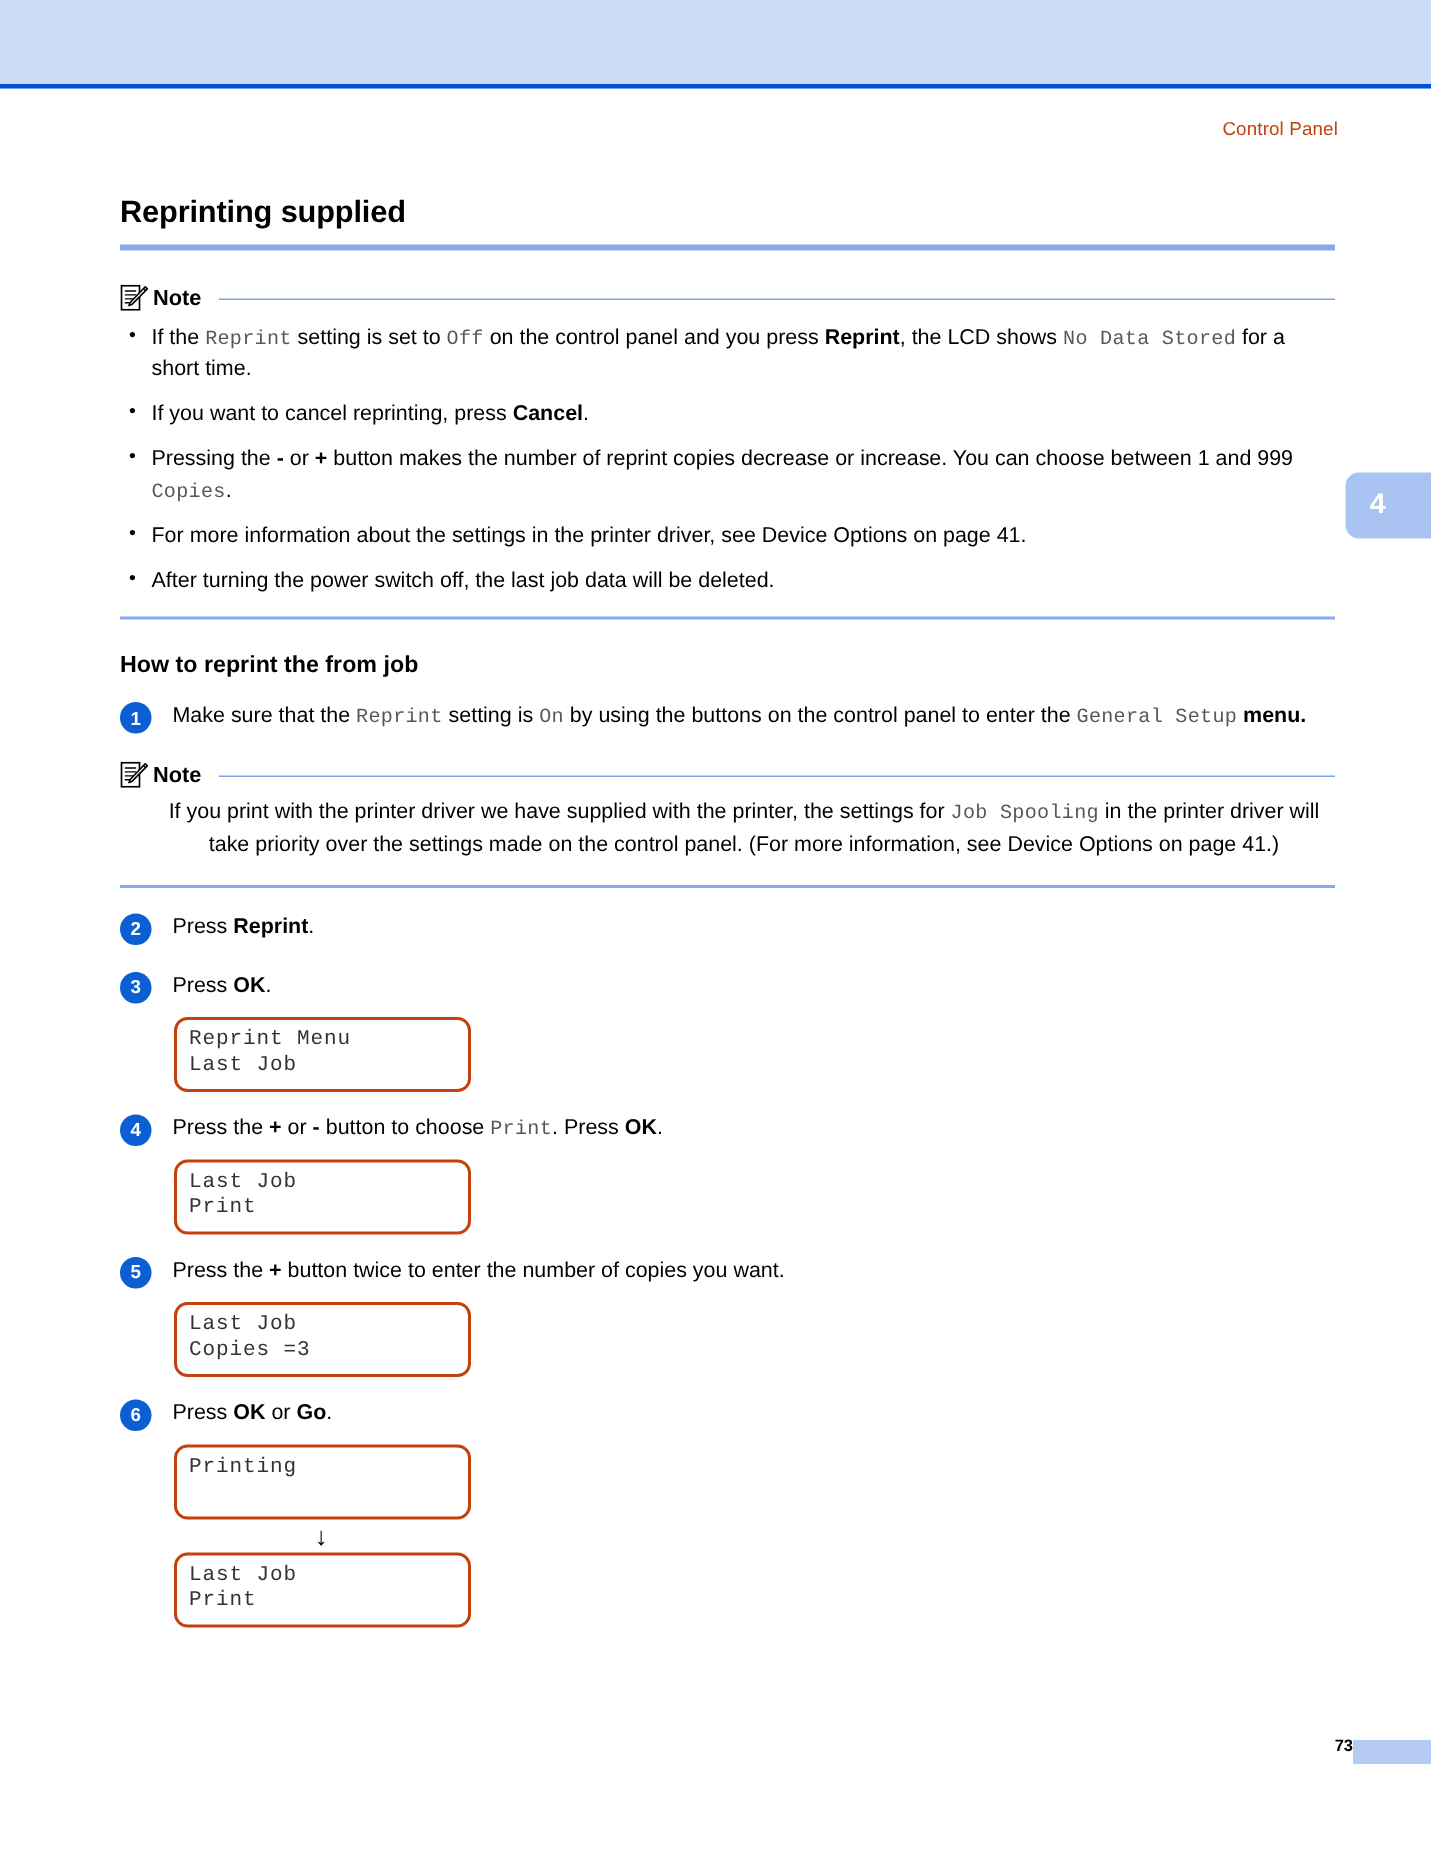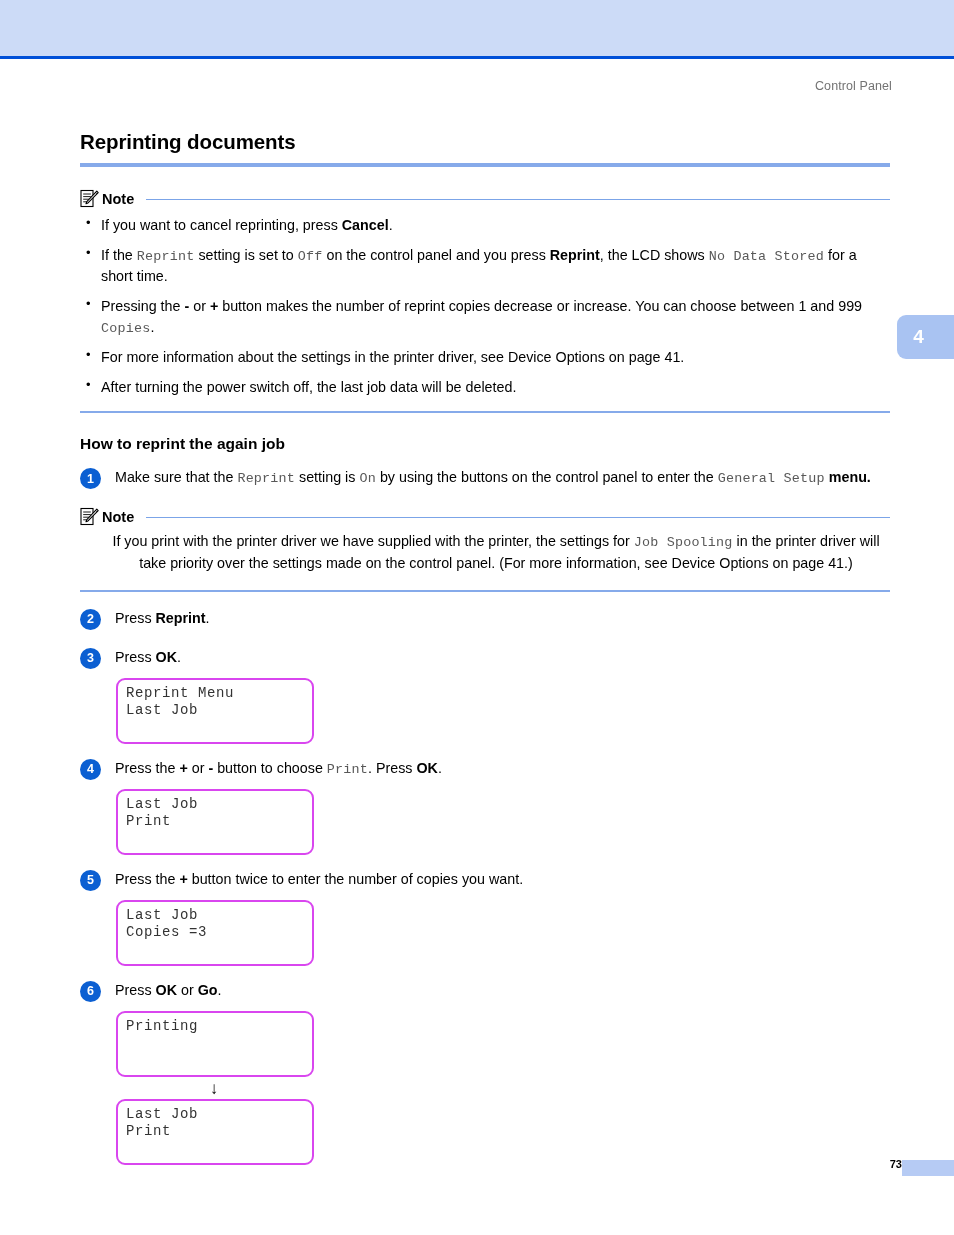--- a/index.html
+++ b/index.html
@@ -27,21 +27,21 @@
     box-sizing: content-box;
   }
 
   
   #running-header {
     position: absolute;
     left: 0; top: 79px;
     width: 892px;
     text-align: right;
     font-size: 12.5px;
-    color: #737373;
+    color: #c2410c;
     letter-spacing: .1px;
   }
 
   
   #chapter-tab {
     position: absolute;
     left: 897px;
     top: 315px;
     width: 57px;
     height: 44px;
@@ -176,24 +176,24 @@
     margin-top: 1px;
   }
   .step-text {
     font-size: 14.3px;
     line-height: 1.45;
     flex: 1 1 auto;
   }
 
   
   .lcd {
-    border: 2px solid #d946ef;
+    border: 2px solid #c2410c;
     border-radius: 9px;
     width: 178px;
-    padding: 5px 8px 22px 8px;
+    padding: 5px 8px 6px 8px;
     margin: 9px 10px 0 36px;
     box-sizing: content-box;
   }
   .lcd-line {
     font-family: "Liberation Mono", "DejaVu Sans Mono", monospace;
     font-size: 14px;
     line-height: 1.25;
     color: #333333;
     white-space: pre;
     letter-spacing: .6px;
@@ -234,51 +234,51 @@
 <div id="top-banner"></div>
 
 <div id="running-header">Control Panel</div>
 
 <div id="chapter-tab">
   <span>4</span>
 </div>
 
 <div id="content">
 
-  <h1 class="doc-h1">Reprinting documents</h1>
+  <h1 class="doc-h1">Reprinting supplied</h1>
   <div class="rule-thick"></div>
 
 
   <div class="note-head">
     <span class="note-icon">
       <svg width="19" height="20" viewBox="0 0 19 20" xmlns="http://www.w3.org/2000/svg">
         <rect x="1" y="1.5" width="12" height="16" fill="#ffffff" stroke="#000000" stroke-width="1.1"></rect>
         <line x1="3.2" y1="5" x2="10.8" y2="5" stroke="#000000" stroke-width="0.9"></line>
         <line x1="3.2" y1="7.6" x2="10.8" y2="7.6" stroke="#000000" stroke-width="0.9"></line>
         <line x1="3.2" y1="10.2" x2="10.8" y2="10.2" stroke="#000000" stroke-width="0.9"></line>
         <line x1="3.2" y1="12.8" x2="8.4" y2="12.8" stroke="#000000" stroke-width="0.9"></line>
         <polygon points="16.8,2.2 18.2,3.6 8.0,13.9 6.0,14.7 6.8,12.7" fill="#ffffff" stroke="#000000" stroke-width="1.1" stroke-linejoin="round"></polygon>
         <line x1="15.6" y1="3.4" x2="17.0" y2="4.8" stroke="#000000" stroke-width="0.9"></line>
       </svg>
     </span>
     <span class="note-label">Note</span>
     <span class="note-head-rule"></span>
   </div>
 
   <ul class="note-list" id="note1-list">
+      <li><span>If the </span><span class="mono">Reprint</span><span> setting is set to </span><span class="mono">Off</span><span> on the control panel and you press </span><span class="bold">Reprint</span><span>, the LCD shows </span><span class="mono">No Data Stored</span><span> for a short time.</span></li>
       <li><span>If you want to cancel reprinting, press </span><span class="bold">Cancel</span><span>.</span></li>
-      <li><span>If the </span><span class="mono">Reprint</span><span> setting is set to </span><span class="mono">Off</span><span> on the control panel and you press </span><span class="bold">Reprint</span><span>, the LCD shows </span><span class="mono">No Data Stored</span><span> for a short time.</span></li>
       <li><span>Pressing the </span><span class="bold">-</span><span> or </span><span class="bold">+</span><span> button makes the number of reprint copies decrease or increase. You can choose between 1 and 999 </span><span class="mono">Copies</span><span>.</span></li>
       <li><span>For more information about the settings in the printer driver, see </span><span class="ital">Device Options</span><span> on page 41.</span></li>
       <li><span>After turning the power switch off, the last job data will be deleted.</span></li>
     </ul>
 
   <div class="rule-thin-blue"></div>
 
-  <h2 class="doc-h2" style="margin-top:22px;">How to reprint the again job</h2>
+  <h2 class="doc-h2" style="margin-top:22px;">How to reprint the from job</h2>
 
   <div class="step">
     <span class="step-num">1</span>
     <span class="step-text" id="step1-text"><span>Make sure that the </span><span class="mono">Reprint</span><span> setting is </span><span class="mono">On</span><span> by using the buttons on the control panel to enter the </span><span class="mono">General Setup</span><span class="bold"> menu.</span></span>
   </div>
 
   <div class="note-head">
     <span class="note-icon">
       <svg width="19" height="20" viewBox="0 0 19 20" xmlns="http://www.w3.org/2000/svg">
         <rect x="1" y="1.5" width="12" height="16" fill="#ffffff" stroke="#000000" stroke-width="1.1"></rect>

